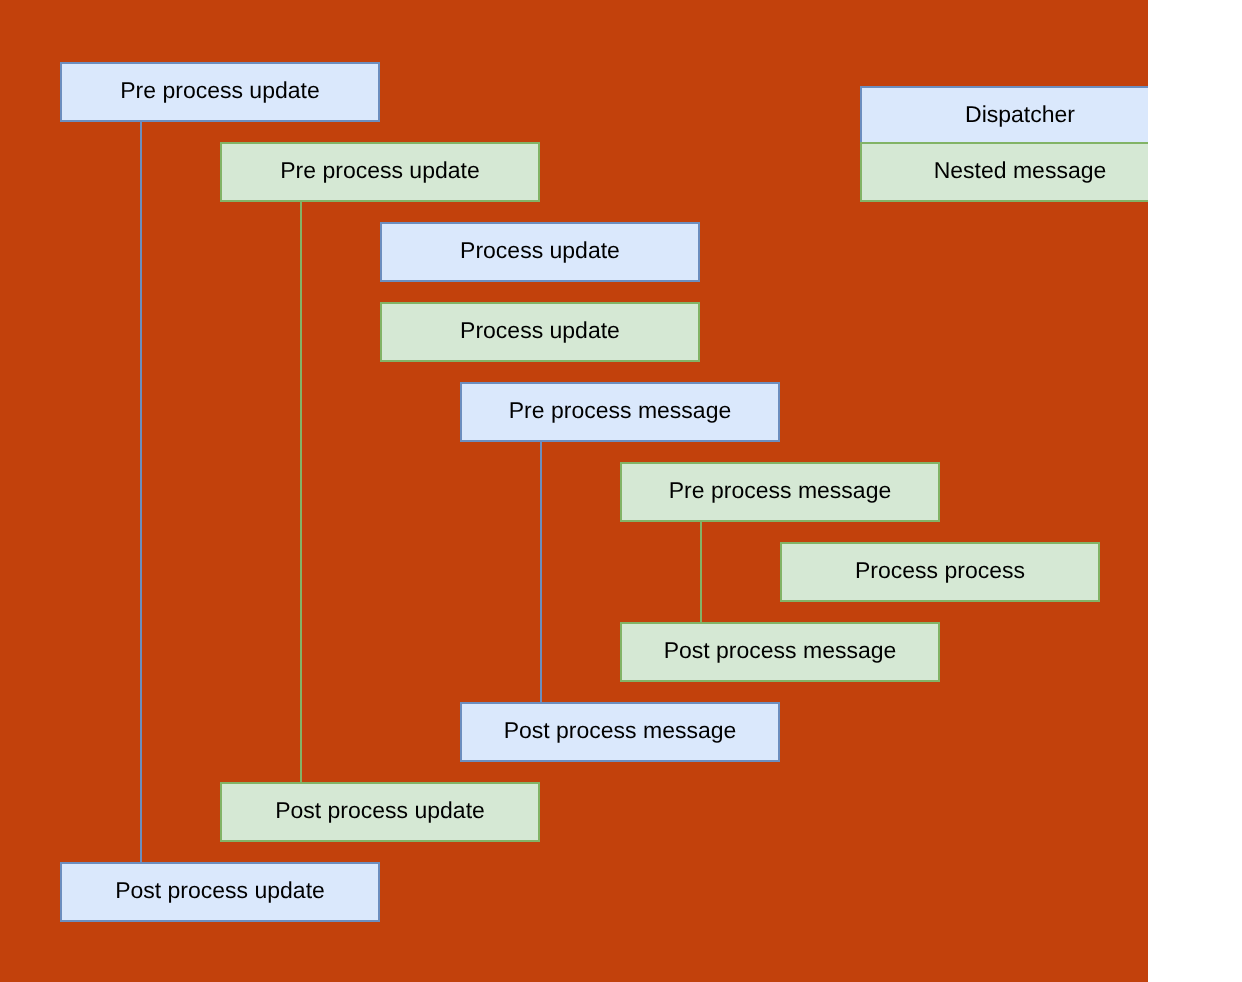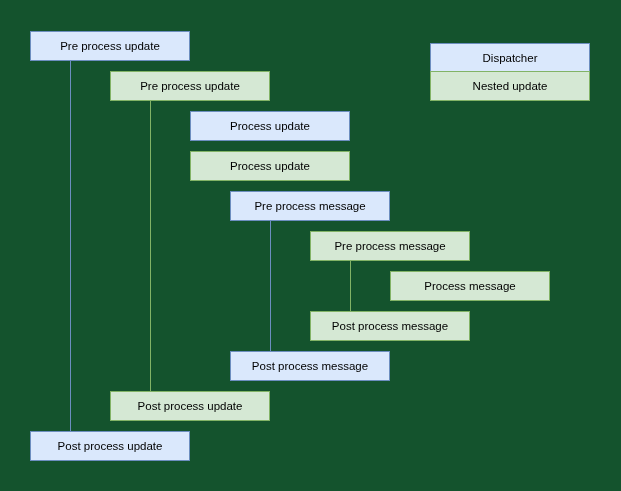--- a/index.html
+++ b/index.html
@@ -6,23 +6,23 @@
   html, body {
     margin: 0;
     padding: 0;
     background: #ffffff;
   }
   body {
     font-family: "Liberation Sans", sans-serif;
   }
   #canvas {
     position: relative;
-    width: 621px;
+    width: 574px;
     height: 491px;
-    background: #14532d;
+    background: #c2410c;
     overflow: hidden;
   }
   .conn {
     position: absolute;
     width: 1px;
   }
   .conn.blue { background: #6c8ebf; }
   .conn.green { background: #82b366; }
   .node {
     position: absolute;
@@ -75,36 +75,36 @@
       <div class="node green" style="left: 190px; top: 151px;">
         <span class="node-label">Process update</span>
       </div>
       <div class="node blue" style="left: 230px; top: 191px;">
         <span class="node-label">Pre process message</span>
       </div>
       <div class="node green" style="left: 310px; top: 231px;">
         <span class="node-label">Pre process message</span>
       </div>
       <div class="node green" style="left: 390px; top: 271px;">
-        <span class="node-label">Process message</span>
+        <span class="node-label">Process process</span>
       </div>
       <div class="node green" style="left: 310px; top: 311px;">
         <span class="node-label">Post process message</span>
       </div>
       <div class="node blue" style="left: 230px; top: 351px;">
         <span class="node-label">Post process message</span>
       </div>
       <div class="node green" style="left: 110px; top: 391px;">
         <span class="node-label">Post process update</span>
       </div>
       <div class="node blue" style="left: 30px; top: 431px;">
         <span class="node-label">Post process update</span>
       </div>
     </div>
   <div id="legend-layer">
       <div class="node blue" style="left: 430px; top: 43px;">
         <span class="node-label">Dispatcher</span>
       </div>
       <div class="node green" style="left: 430px; top: 71px;">
-        <span class="node-label">Nested update</span>
+        <span class="node-label">Nested message</span>
       </div>
     </div>
 </div>
 
 </body></html>

